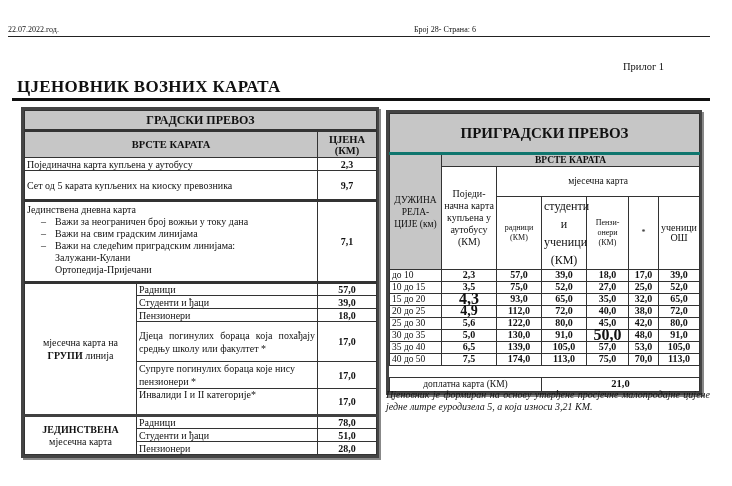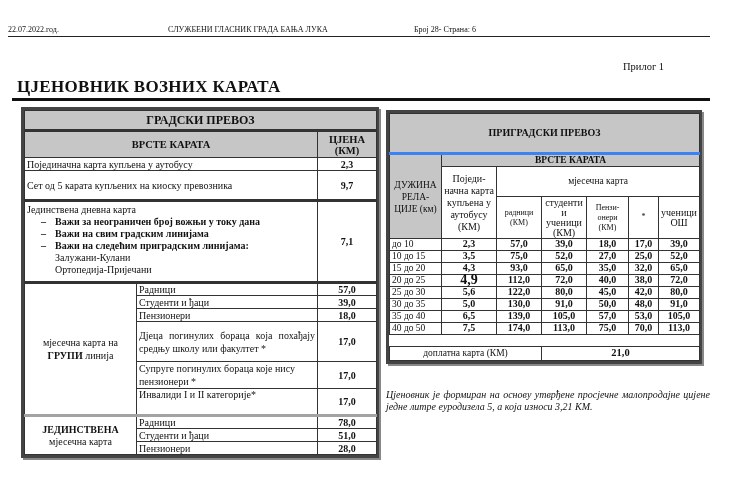--- a/index.html
+++ b/index.html
@@ -18,36 +18,35 @@
   .frame { position:absolute; border:3px solid #444; box-shadow:2px 2px 0 #888; background:#fff; }
 
   
   #left { left:21px; top:107px; width:352px; }
   #left table { width:352px; }
   .gray { background:#c6c6c6; }
   .b { font-weight:bold; }
   .c { text-align:center; }
   .r-price { text-align:center; font-weight:bold; }
   ul.dash { margin:0; padding:0 0 0 14px; list-style:none; }
-  ul.dash li { position:relative; padding-left:14px;font-weight:bold; }
+  ul.dash li { position:relative; padding-left:14px; }
   ul.dash li::before { content:"\2013"; position:absolute; left:0; }
 
   
   #right { left:386px; top:110px; width:310px; }
   #right table { width:310px; }
   #right td { font-size:9.5px; line-height:10.5px; }
   .note { position:absolute; left:386px; top:389px; width:324px; font-size:10px;
           line-height:12px; font-style:italic; text-align:justify; }
 </style>
 </head>
 <body>
 
 <div class="hdr">
   <span style="left:0">22.07.2022.год.</span>
-  <span style="left:160px">СЛУЖБЕНИ ГЛАСНИК ГРАДА БАЊА ЛУКА</span>
   <span style="left:406px">Број 28- Страна: 6</span>
 </div>
 
 <div class="prilog">Прилог 1</div>
 <div class="title">ЦЈЕНОВНИК ВОЗНИХ КАРАТА</div>
 <div class="title-rule"></div>
 
 <div class="frame" id="left">
 <table>
   <colgroup>
@@ -101,21 +100,21 @@
     <td class="r-price">18,0</td>
   </tr>
   <tr style="height:40px">
     <td style="text-align:justify;line-height:13px">Дјеца погинулих бораца која похађају средњу школу или факултет *</td>
     <td class="r-price">17,0</td>
   </tr>
   <tr style="height:27px">
     <td style="line-height:13px">Супруге погинулих бораца које нису пензионери *</td>
     <td class="r-price">17,0</td>
   </tr>
-  <tr style="height:27px;border-bottom:3px solid #a3a3a3">
+  <tr style="height:27px;border-bottom:3px solid #404040">
     <td style="vertical-align:top">Инвалиди I и II категорије*</td>
     <td class="r-price">17,0</td>
   </tr>
   <tr style="height:13px">
     <td rowspan="3" class="c" style="line-height:12px">
       <b>ЈЕДИНСТВЕНА</b><br>
       <span>мјесечна карта</span>
     </td>
     <td>Радници</td>
     <td class="r-price">78,0</td>
@@ -138,33 +137,33 @@
     <col style="width:52px">
         <col style="width:55px">
         <col style="width:45px">
     <col style="width:45px">
         <col style="width:42px">
         <col style="width:30px">
         <col style="width:41px">
   </colgroup>
   <tbody>
         <tr class="gray" style="height:40px">
-    <td colspan="7" class="c b" style="font-size:10px;border-bottom:3px solid #3b82f6">ПРИГРАДСКИ ПРЕВОЗ</td>
+    <td colspan="7" class="c b" style="font-size:15px;border-bottom:3px solid #0f766e">ПРИГРАДСКИ ПРЕВОЗ</td>
   </tr>
   <tr class="gray" style="height:13px">
     <td rowspan="3" class="c" style="font-size:9.5px;line-height:12px">ДУЖИНА РЕЛА- ЦИЈЕ (км)</td>
     <td colspan="6" class="c b">ВРСТЕ КАРАТА</td>
   </tr>
   <tr style="height:30px">
     <td rowspan="2" class="c" style="font-size:10px;line-height:12px">Поједи- начна карта купљена у аутобусу (КМ)</td>
     <td colspan="5" class="c">мјесечна карта</td>
   </tr>
   <tr style="height:42px">
     <td class="c" style="font-size:8px;line-height:10px">радници (КМ)</td>
-    <td class="c" style="font-size:10px;line-height:10px">студенти и ученици (КМ)</td>
+    <td class="c" style="font-size:12px;line-height:18px">студенти и ученици (КМ)</td>
     <td class="c" style="font-size:8px;line-height:10px">Пензи- онери (КМ)</td>
     <td class="c" style="font-size:8px">*</td>
     <td class="c" style="font-size:10px;line-height:10px">ученици ОШ</td>
   </tr>
   </tbody>
       <tbody id="sub-rows">
         <tr style="height: 12px;">
           <td>до 10</td>
           <td class="c b" style="font-size: 10px;">2,3</td>
           <td class="c b" style="font-size: 10px;">57,0</td>
@@ -177,21 +176,21 @@
           <td>10 до 15</td>
           <td class="c b" style="font-size: 10px;">3,5</td>
           <td class="c b" style="font-size: 10px;">75,0</td>
           <td class="c b" style="font-size: 10px;">52,0</td>
           <td class="c b" style="font-size: 10px;">27,0</td>
           <td class="c b" style="font-size: 10px;">25,0</td>
           <td class="c b" style="font-size: 10px;">52,0</td>
         </tr>
         <tr style="height: 12px;">
           <td>15 до 20</td>
-          <td class="c b" style="font-size: 10px;">4,3</td>
+          <td class="c b" style="font-size: 16px;">4,3</td>
           <td class="c b" style="font-size: 10px;">93,0</td>
           <td class="c b" style="font-size: 10px;">65,0</td>
           <td class="c b" style="font-size: 10px; margin-top: 39px;">35,0</td>
           <td class="c b" style="font-size: 10px;">32,0</td>
           <td class="c b" style="font-size: 10px;">65,0</td>
         </tr>
         <tr style="height: 12px;">
           <td>20 до 25</td>
           <td class="c b" style="font-size: 14px;">4,9</td>
           <td class="c b" style="font-size: 10px;">112,0</td>
@@ -207,21 +206,21 @@
           <td class="c b" style="font-size: 10px;">80,0</td>
           <td class="c b" style="font-size: 10px;">45,0</td>
           <td class="c b" style="font-size: 10px;">42,0</td>
           <td class="c b" style="font-size: 10px;">80,0</td>
         </tr>
         <tr style="height: 12px;">
           <td>30 до 35</td>
           <td class="c b" style="font-size: 10px;">5,0</td>
           <td class="c b" style="font-size: 10px;">130,0</td>
           <td class="c b" style="font-size: 10px;">91,0</td>
-          <td class="c b" style="font-size: 10px;">50,0</td>
+          <td class="c b" style="font-size: 16px;">50,0</td>
           <td class="c b" style="font-size: 10px; margin-left: 16px;">48,0</td>
           <td class="c b" style="font-size: 10px;">91,0</td>
         </tr>
         <tr style="height: 12px; margin-left: 17px;">
           <td>35 до 40</td>
           <td class="c b" style="font-size: 10px;">6,5</td>
           <td class="c b" style="font-size: 10px;">139,0</td>
           <td class="c b" style="font-size: 10px;">105,0</td>
           <td class="c b" style="font-size: 10px;">57,0</td>
           <td class="c b" style="font-size: 10px;">53,0</td>

